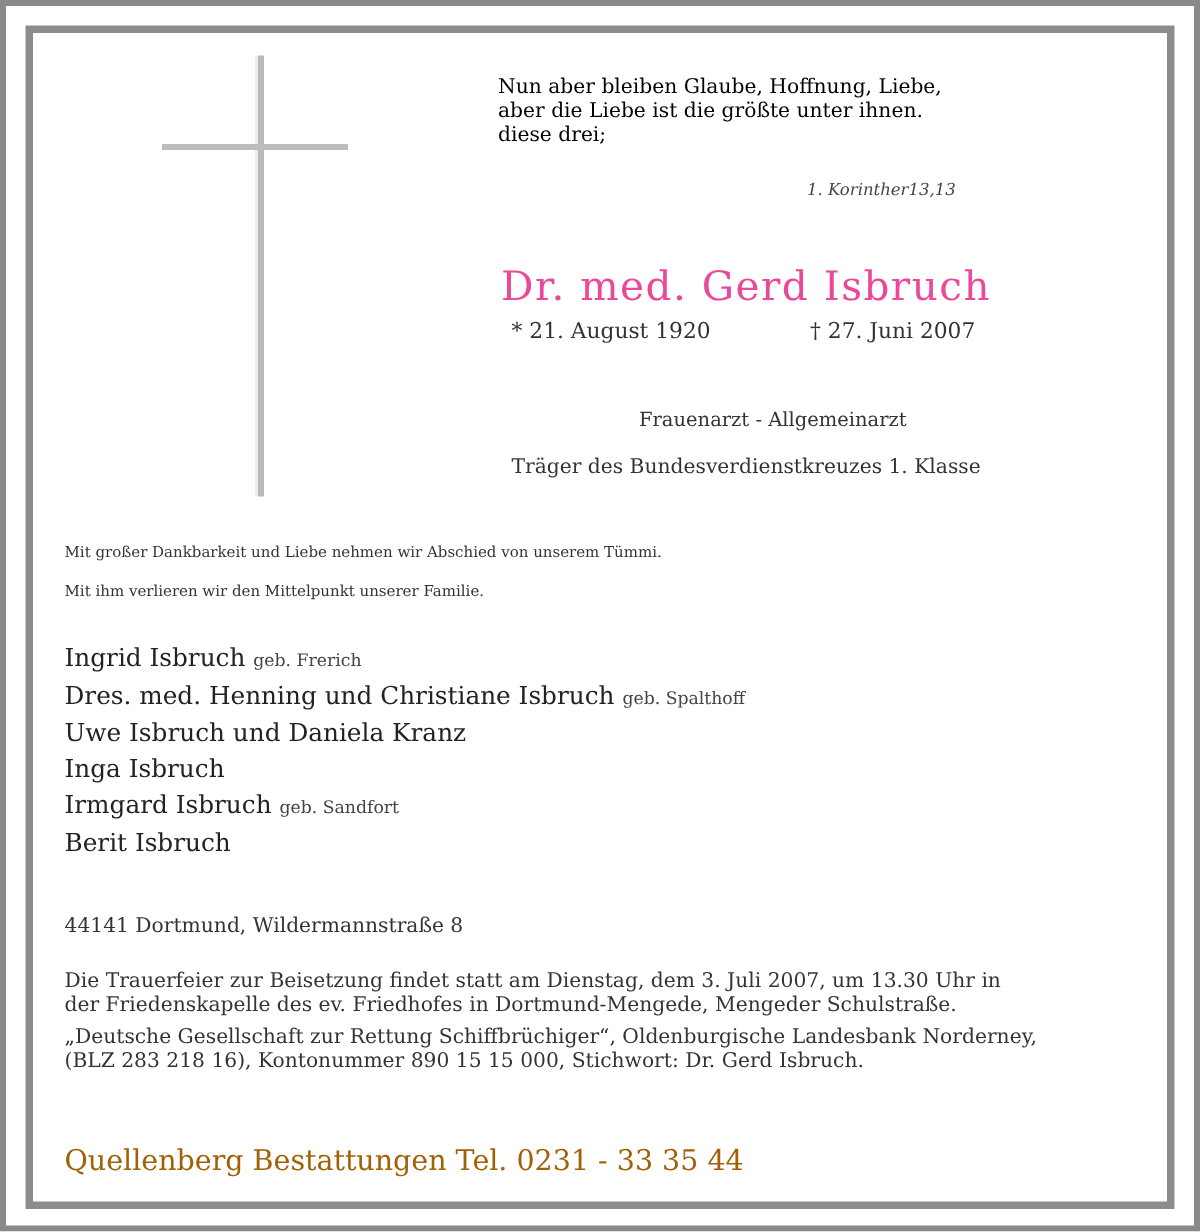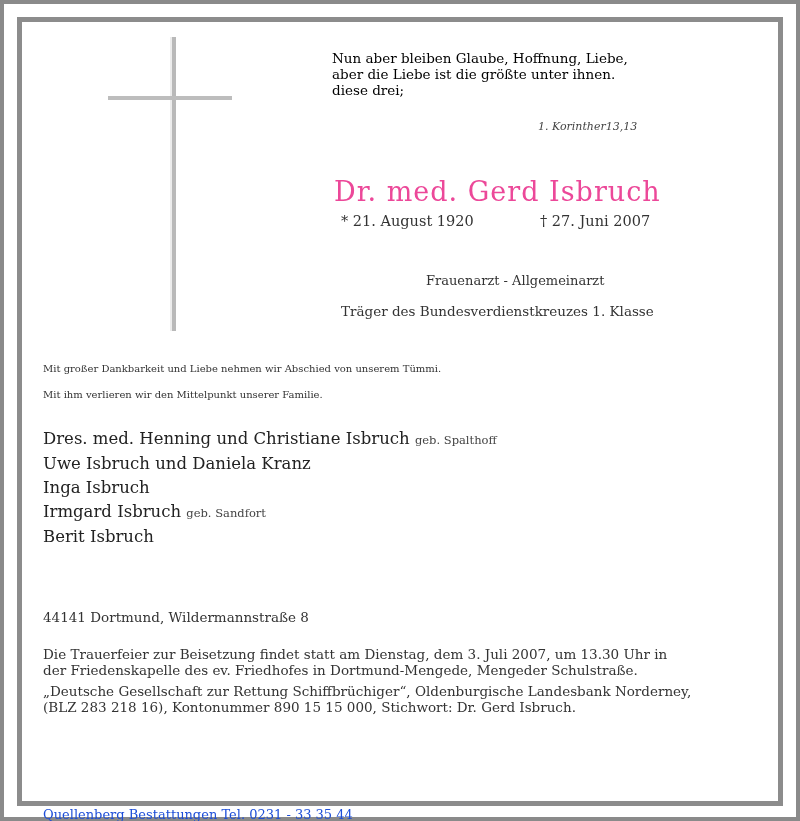--- a/index.html
+++ b/index.html
@@ -17,21 +17,21 @@
   .verse-ref { left:538px; top:120px; font-size:11px; font-style:italic; color:#444; }
   .name { left:334px; top:176px; font-size:27px; letter-spacing:1px; color:#ec4899;text-align:right; }
   .dates { top:213px; font-size:14.5px; color:#333; }
   .prof { top:273px; font-size:13px; color:#333; }
   .honor { top:303px; font-size:13.5px; color:#333; }
   .thanks { left:43px; font-size:10px; color:#333; }
   .fam { left:43px; font-size:16.5px; color:#222; line-height:24px; }
   .fam .nee { font-size:11.5px; color:#444; }
   .addr { left:43px; top:609px; font-size:13.5px; color:#333; }
   .para { left:43px; font-size:13.5px; line-height:16px; color:#333; white-space:normal; width:700px; }
-  .footer { left:43px; top:763px; font-size:13px; color:#1d4ed8;margin-top:44px; }
+  .footer { left:43px; top:763px; font-size:19px; color:#a16207; }
 </style>
 </head>
 <body>
 
 <div class="outer"></div>
 <div class="inner"></div>
 
 <div>
   <div class="cross-v"></div>
   <div class="cross-h"></div>
@@ -48,20 +48,21 @@
 <div class="abs dates" style="left:341px;">* 21. August 1920</div>
 <div class="abs dates" style="left:540px;text-align:right;">† 27. Juni 2007</div>
 
 <div class="abs prof" style="left:398px;margin-left:28px;">Frauenarzt  -  Allgemeinarzt</div>
 <div class="abs honor" style="left:341px;">Träger des Bundesverdienstkreuzes 1. Klasse</div>
 
 <div class="abs thanks" style="top:363px;">Mit großer Dankbarkeit und Liebe nehmen wir Abschied von unserem Tümmi.</div>
 <div class="abs thanks" style="top:389px;">Mit ihm verlieren wir den Mittelpunkt unserer Familie.</div>
 
 <div class="abs fam" style="top:427px;">
+  <div><span>Ingrid Isbruch</span> <span class="nee">geb. Frerich</span></div>
   <div><span>Dres. med. Henning und Christiane Isbruch</span> <span class="nee">geb. Spalthoff</span></div>
   <div><span>Uwe Isbruch und Daniela Kranz</span></div>
   <div><span>Inga Isbruch</span></div>
   <div><span>Irmgard Isbruch</span> <span class="nee">geb. Sandfort</span></div>
   <div><span>Berit Isbruch</span></div>
 </div>
 
 <div class="abs addr">44141 Dortmund, Wildermannstraße 8</div>
 
 <div class="abs para" style="top:646px;">

